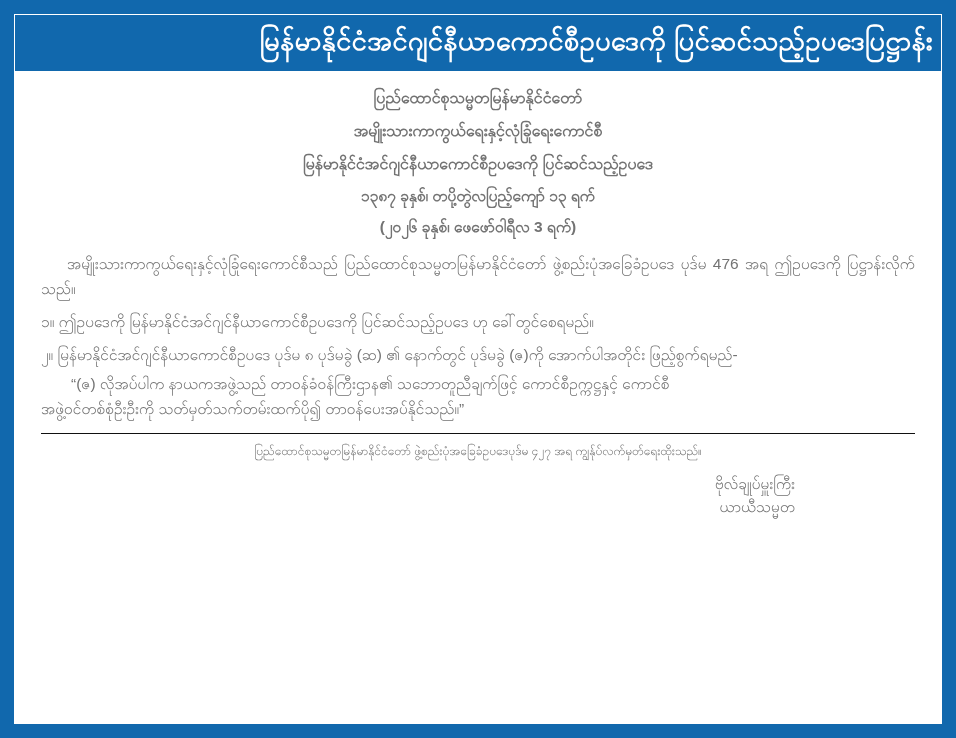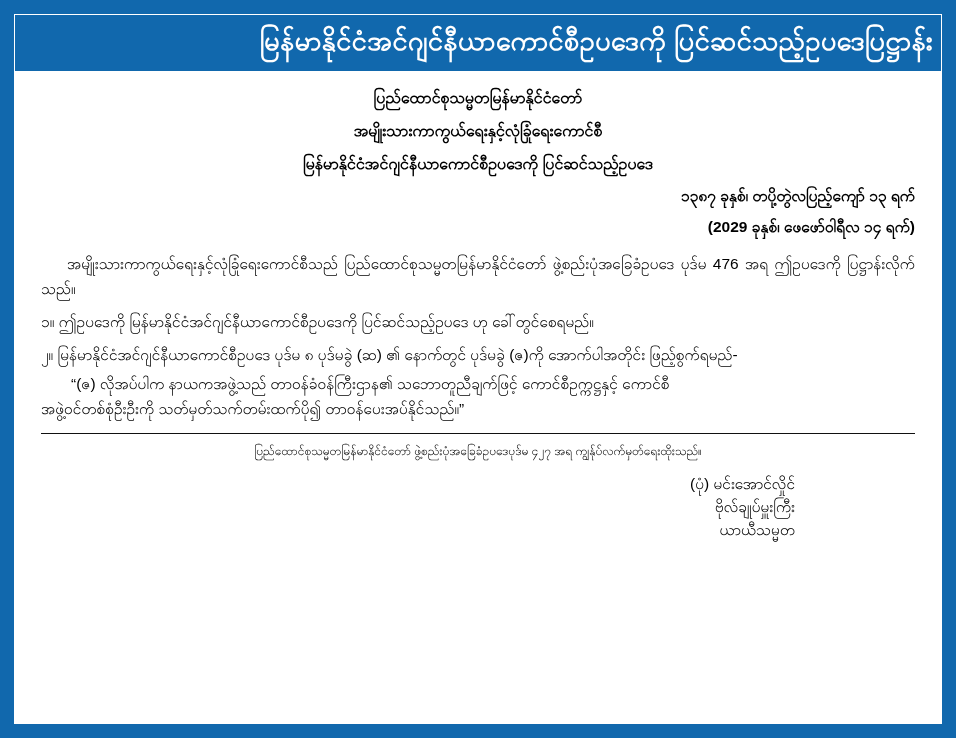--- a/index.html
+++ b/index.html
@@ -40,36 +40,36 @@
     line-height: 1.25;
     font-weight: bold;
     letter-spacing: 0.5px;
     white-space: nowrap;
   }
   .body-area {
     flex: 1;
     background: #ffffff;
     padding: 14px 26px 10px 26px;
     box-sizing: border-box;
-    color: #000000;
+    color: #737373;
     font-size: 15.5px;
     line-height: 1.62;
   }
   .head-line {
     text-align: center;
     font-weight: bold;
     margin: 0 0 7px 0;
     font-size: 16px;
   }
   .head-line.small {
     font-weight: bold;
     font-size: 15.5px;
   }
   .date-line {
-    text-align: right;
+    text-align: center;
     font-weight: bold;
     font-size: 15.5px;
     margin: 0 0 5px 0;
   }
   .date-line.sub {
     margin-bottom: 12px;
   }
   .para {
     margin: 0 0 2px 0;
     text-align: justify;
@@ -117,34 +117,33 @@
 
     <div class="banner">မြန်မာနိုင်ငံအင်ဂျင်နီယာကောင်စီဥပဒေကို ပြင်ဆင်သည့်ဥပဒေပြဋ္ဌာန်း</div>
 
     <div class="body-area">
 
       <div class="head-line">ပြည်ထောင်စုသမ္မတမြန်မာနိုင်ငံတော်</div>
       <div class="head-line">အမျိုးသားကာကွယ်ရေးနှင့်လုံခြုံရေးကောင်စီ</div>
       <div class="head-line">မြန်မာနိုင်ငံအင်ဂျင်နီယာကောင်စီဥပဒေကို ပြင်ဆင်သည့်ဥပဒေ</div>
 
       <div class="date-line">၁၃၈၇ ခုနှစ်၊ တပို့တွဲလပြည့်ကျော် ၁၃ ရက်</div>
-      <div class="date-line sub">(2029 ခုနှစ်၊ ဖေဖော်ဝါရီလ ၁၄ ရက်)</div>
+      <div class="date-line sub">(၂၀၂၆ ခုနှစ်၊ ဖေဖော်ဝါရီလ 3 ရက်)</div>
 
       <p class="para indent">အမျိုးသားကာကွယ်ရေးနှင့်လုံခြုံရေးကောင်စီသည် ပြည်ထောင်စုသမ္မတမြန်မာနိုင်ငံတော် ဖွဲ့စည်းပုံအခြေခံဥပဒေ ပုဒ်မ 476 အရ ဤဥပဒေကို ပြဋ္ဌာန်းလိုက်သည်။</p>
       <p class="para numbered">၁။ ဤဥပဒေကို မြန်မာနိုင်ငံအင်ဂျင်နီယာကောင်စီဥပဒေကို ပြင်ဆင်သည့်ဥပဒေ ဟု ခေါ်တွင်စေရမည်။</p>
       <p class="para numbered">၂။ မြန်မာနိုင်ငံအင်ဂျင်နီယာကောင်စီဥပဒေ ပုဒ်မ ၈ ပုဒ်မခွဲ (ဆ) ၏ နောက်တွင် ပုဒ်မခွဲ (ဇ)ကို အောက်ပါအတိုင်း ဖြည့်စွက်ရမည်-</p>
 
       <p class="quote">“(ဇ) လိုအပ်ပါက နာယကအဖွဲ့သည် တာဝန်ခံဝန်ကြီးဌာန၏ သဘောတူညီချက်ဖြင့် ကောင်စီဥက္ကဋ္ဌနှင့် ကောင်စီ</p>
       <p class="para">အဖွဲ့ဝင်တစ်စုံဦးဦးကို သတ်မှတ်သက်တမ်းထက်ပို၍ တာဝန်ပေးအပ်နိုင်သည်။”</p>
 
       <hr class="rule">
 
       <div class="closing">ပြည်ထောင်စုသမ္မတမြန်မာနိုင်ငံတော် ဖွဲ့စည်းပုံအခြေခံဥပဒေပုဒ်မ ၄၂၇ အရ ကျွန်ုပ်လက်မှတ်ရေးထိုးသည်။</div>
 
       <div class="sign-block">
-        <div>(ပုံ) မင်းအောင်လှိုင်</div>
         <div>ဗိုလ်ချုပ်မှူးကြီး</div>
         <div>ယာယီသမ္မတ</div>
       </div>
 
     </div>
   </div>
 </div>
 
 </body></html>

